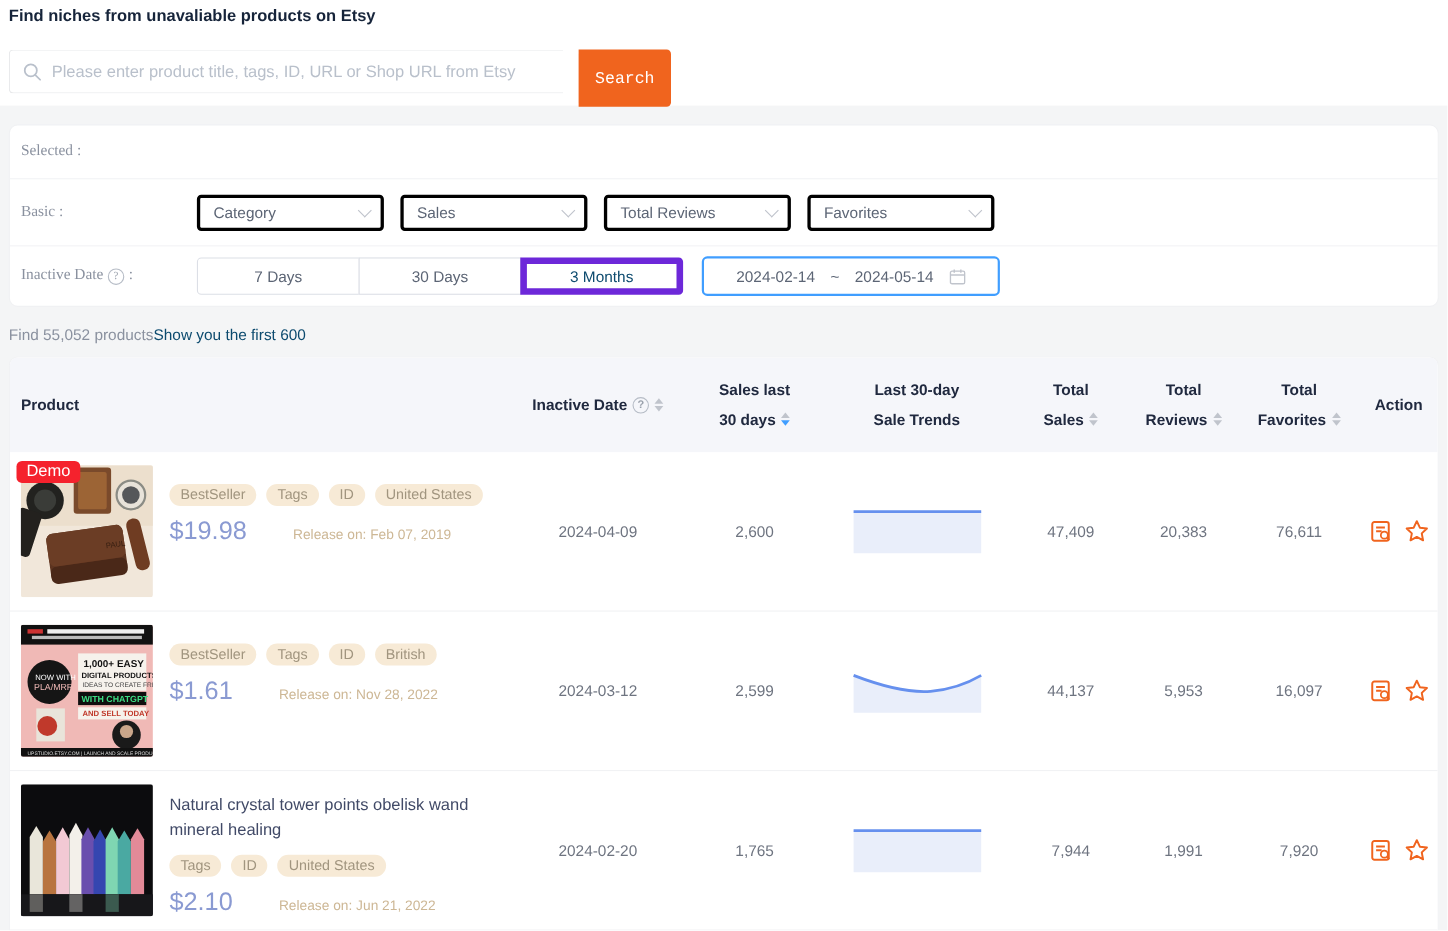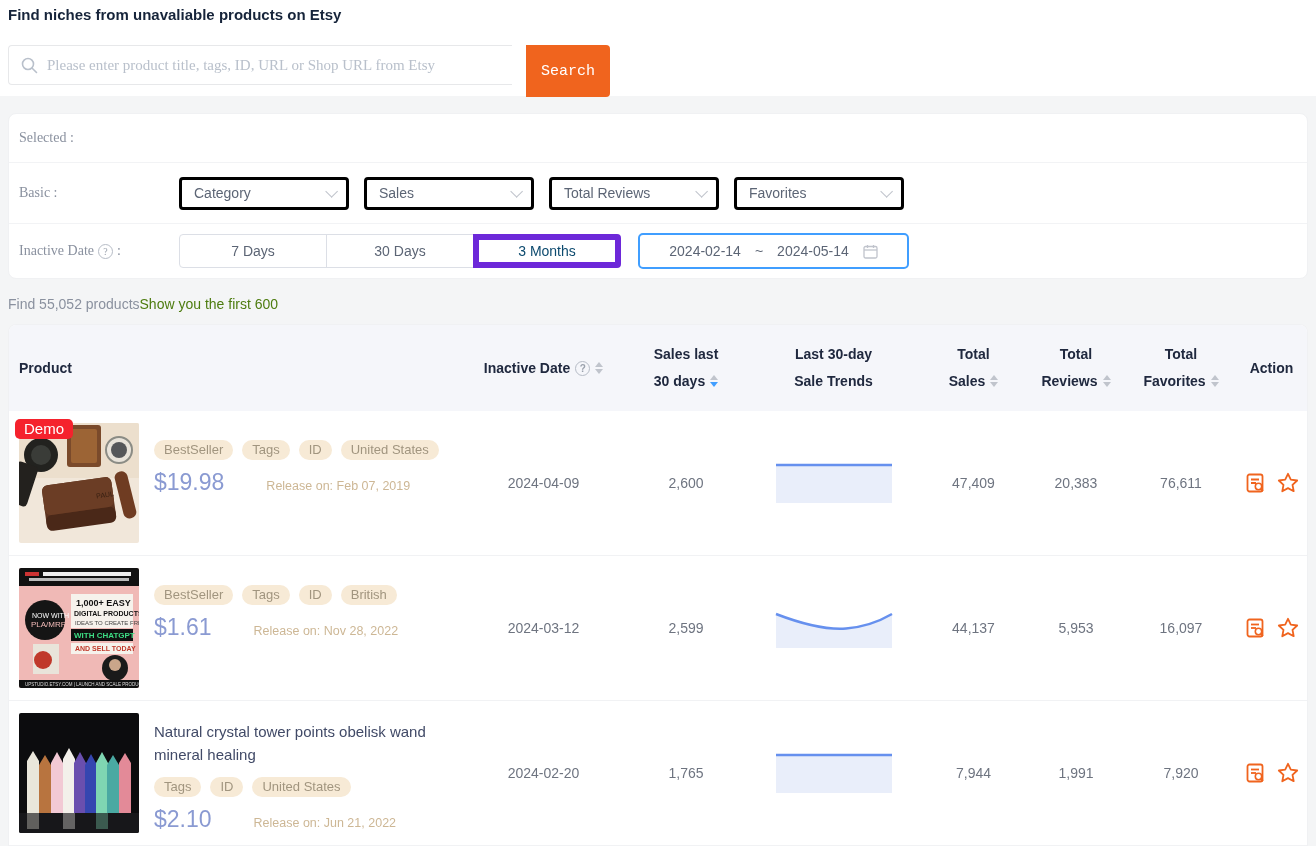--- a/index.html
+++ b/index.html
@@ -4,21 +4,21 @@
 <style>
   * { margin:0; padding:0; box-sizing:border-box; }
   html,body { width:1316px; height:846px; font-family:"Liberation Sans", sans-serif; background:#fff; overflow:hidden; }
 
   
   .top-zone { background:#fff; padding:4px 8px 0 8px; height:96px; }
   .page-title { font-size:15px; font-weight:700; color:#16243a; padding-top:2px; }
   .search-row { display:flex; margin-top:22px; width:602px; }
   .search-box { display:flex; align-items:center; flex:1; height:40px; border:1px solid #e7e8ea; border-right:none; border-radius:4px 0 0 4px; background:#fff; padding:0 12px; }
   .search-box svg { flex:0 0 auto; margin-right:9px; }
-  .search-input { border:none; outline:none; flex:1; font-size:15px; color:#737373; font-family:Liberation Serif, serif; background:transparent; }
+  .search-input { border:none; outline:none; flex:1; font-size:15px; color:#737373; font-family:Liberation Sans, sans-serif; background:transparent; }
   .search-input::placeholder { color:#b9c0cb; }
   .search-btn { width:84px; height:52px; background:#f0641e; color:#fff; font-size:15px; border:none; border-radius:0 4px 4px 0; cursor:pointer; font-family:Liberation Mono, monospace;margin-left:14px; }
 
   
   .gray-zone { background:#f4f5f6; height:750px; padding:17px 8px 0 8px; }
 
   
   .filter-card { background:#fff; border-radius:8px; border:1px solid #f0f1f3; }
   .filter-row { display:flex; align-items:center; }
   .filter-row + .filter-row { border-top:1px solid #f2f3f5; }
@@ -34,21 +34,21 @@
   .seg-btn:first-child { border-radius:4px 0 0 4px; margin-left:0; }
   .seg-btn:last-child { border-radius:0 4px 4px 0; }
   .seg-btn.active { border:6px solid #6d28d9; color:#0c4a6e; z-index:2; }
   .date-range { width:271px; height:36px; border:2px solid #409eff; border-radius:5px; margin-left:17px; display:flex; align-items:center; justify-content:center; gap:14px; background:#fff; cursor:pointer; }
   .date-range span { font-size:14px; color:#5c6575; }
   .help-circle { width:15px; height:15px; border:1px solid #b6bcc6; border-radius:50%; color:#9aa1ac; font-size:10px; display:inline-flex; align-items:center; justify-content:center; flex:0 0 auto; }
 
   
   .results-bar { display:flex; padding:17px 0 12px 0; font-size:14px; }
   .results-found { color:#8a919f; }
-  .results-shown { color:#4d7c0f; }
+  .results-shown { color:#0c4a6e; }
 
   
   .table-card { background:#fff; border-radius:8px 8px 0 0; border:1px solid #f0f1f3; border-bottom:none; overflow:hidden; }
   .tgrid { display:grid; grid-template-columns:452px 165px 120px 175px 105px 100px 110px 1fr; align-items:center; }
   .thead { background:#f5f6fa; height:86px; }
   .th { font-size:14px; font-weight:700; color:#20293f; text-align:center; line-height:1.9; }
   .th-product { text-align:left; padding-left:10px; }
   .th-line { display:flex; align-items:center; justify-content:center; gap:5px; }
   .sorter { display:inline-flex; flex-direction:column; gap:2px; cursor:pointer; }
   .caret-up { width:0; height:0; border-left:4.5px solid transparent; border-right:4.5px solid transparent; border-bottom:5px solid #c0c4cc; }

